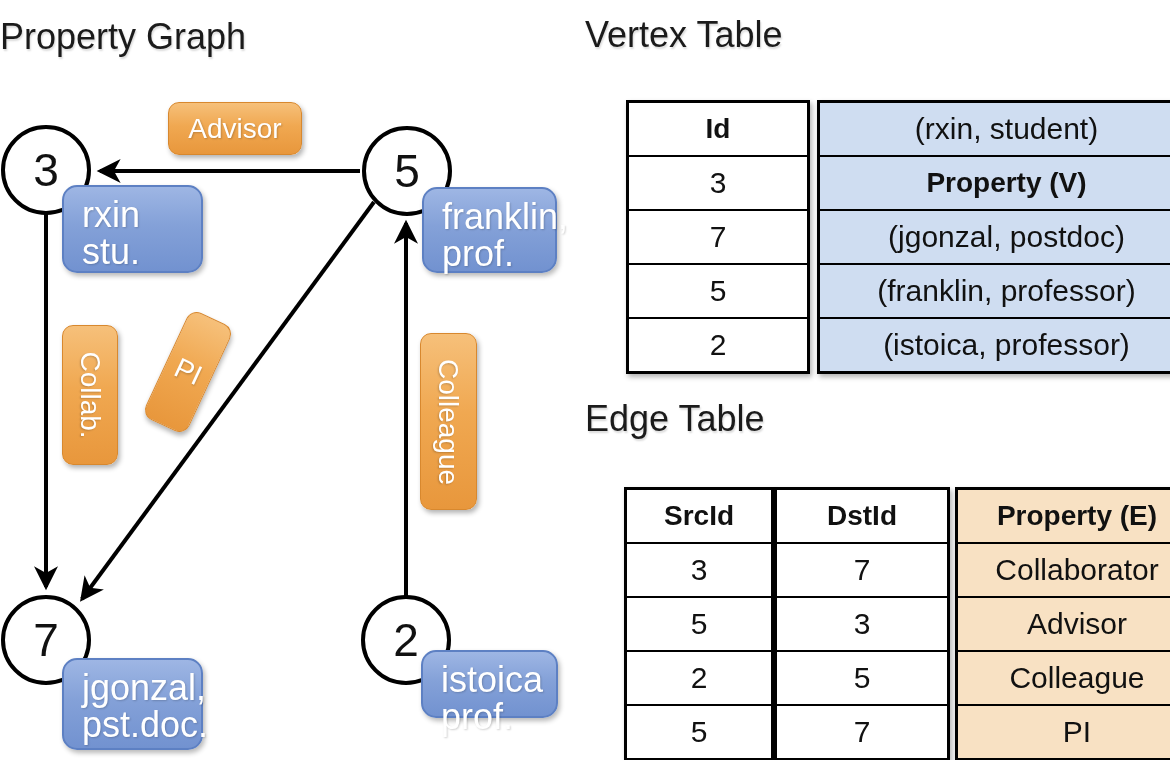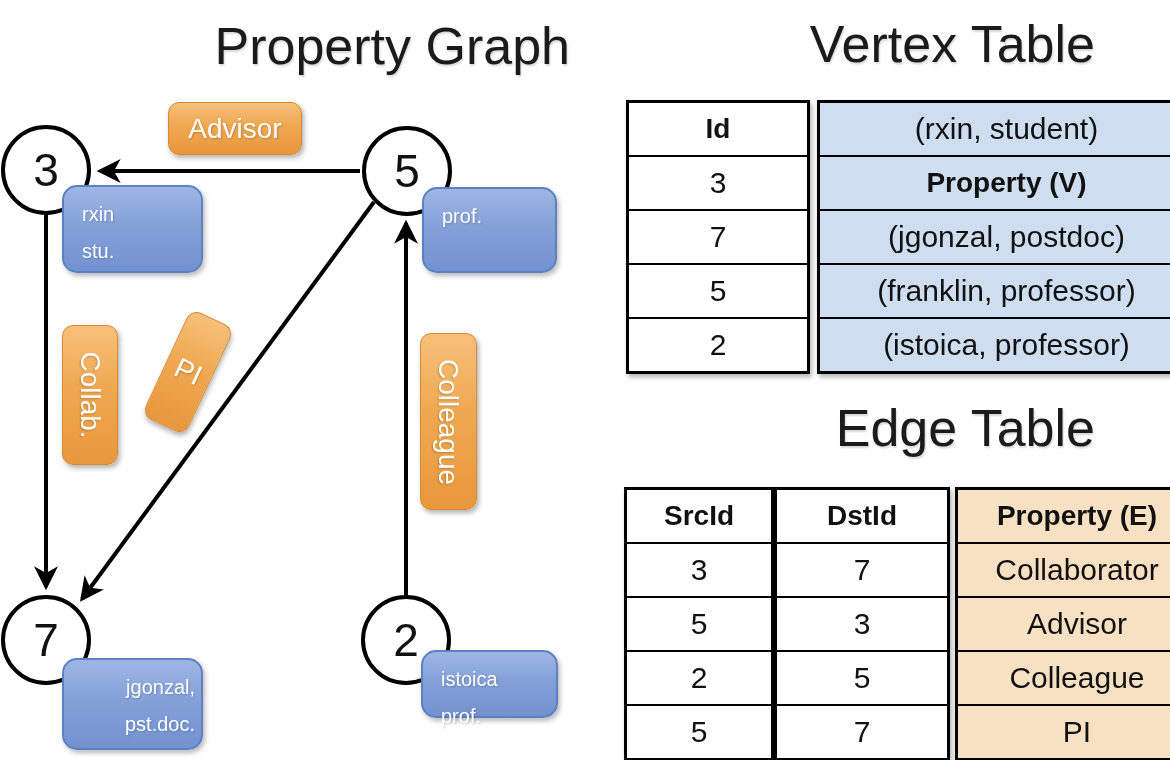--- a/index.html
+++ b/index.html
@@ -1,36 +1,36 @@
 <!DOCTYPE html>
 <html><head>
 <meta charset="utf-8">
 <style>
   html,body{margin:0;padding:0;background:#fff;}
   body{width:1170px;height:760px;overflow:hidden;position:relative;
        font-family:"Liberation Sans",sans-serif;}
   .abs{position:absolute;}
-  .big-title{position:absolute;text-align:right;font-size:52px;font-weight:400;
+  .big-title{position:absolute;text-align:left;font-size:36px;font-weight:400;
              color:#1b1b1b;letter-spacing:0px;white-space:nowrap;
              text-shadow:1px 2px 2px rgba(0,0,0,0.15);}
   
   .vertex-circle{position:absolute;width:90px;height:90px;border:4px solid #000;
                  border-radius:50%;background:#fff;box-sizing:border-box;
                  display:flex;align-items:center;justify-content:center;}
   .vertex-circle .digit{font-size:46px;color:#111;line-height:1;}
   .elabel{position:absolute;box-sizing:border-box;border-radius:11px;
           background:linear-gradient(180deg,#f6c07a 0%,#f0a851 45%,#e8973c 100%);
           border:1.5px solid #d8882e;color:#fff;
           display:flex;align-items:center;justify-content:center;
           font-size:28px;box-shadow:2px 3px 5px rgba(0,0,0,0.3);
           text-shadow:1px 1px 2px rgba(0,0,0,0.2);}
   .elabel .rot90{transform:rotate(90deg);white-space:nowrap;}
   .vbox{position:absolute;box-sizing:border-box;border-radius:15px;
         background:linear-gradient(180deg,#9eb6e4 0%,#84a1d8 45%,#7292d0 100%);
-        border:2px solid #5d80c3;color:#fff;font-size:20px;line-height:37px;
+        border:2px solid #5d80c3;color:#fff;font-size:36px;line-height:37px;
         padding:9px 6px 0 18px;box-shadow:2px 3px 5px rgba(0,0,0,0.28);
         text-shadow:1px 1px 2px rgba(0,0,0,0.18);}
   
   .tbl{position:absolute;display:flex;padding-left:32px;}
   .sub{border:3px solid #000;background:#fff;box-sizing:border-box;
        box-shadow:2px 3px 5px rgba(0,0,0,0.3);}
   .cell{height:52px;display:flex;align-items:center;justify-content:center;
         border-top:2px solid #000;font-size:30px;color:#111;white-space:nowrap;}
   .cell:first-child{border-top:none;}
   .cell.hdr{font-weight:bold;font-size:28px;}
@@ -78,20 +78,21 @@
 </div>
 <div class="elabel" style="left:420px;top:333px;width:57px;height:177px;">
   <span class="rot90">Colleague</span>
 </div>
 
 <div class="vbox" style="left:62px;top:185px;width:141px;height:88px;">
   <div>rxin</div>
   <div>stu.</div>
 </div>
 <div class="vbox" style="left:422px;top:187px;width:135px;height:86px;">
+  <div>franklin,</div>
   <div>prof.</div>
 </div>
 <div class="vbox" style="left:62px;top:658px;width:141px;height:92px;text-align:right;">
   <div>jgonzal,</div>
   <div>pst.doc.</div>
 </div>
 <div class="vbox" style="left:421px;top:650px;width:137px;height:68px;">
   <div>istoica</div>
   <div>prof.</div>
 </div>

